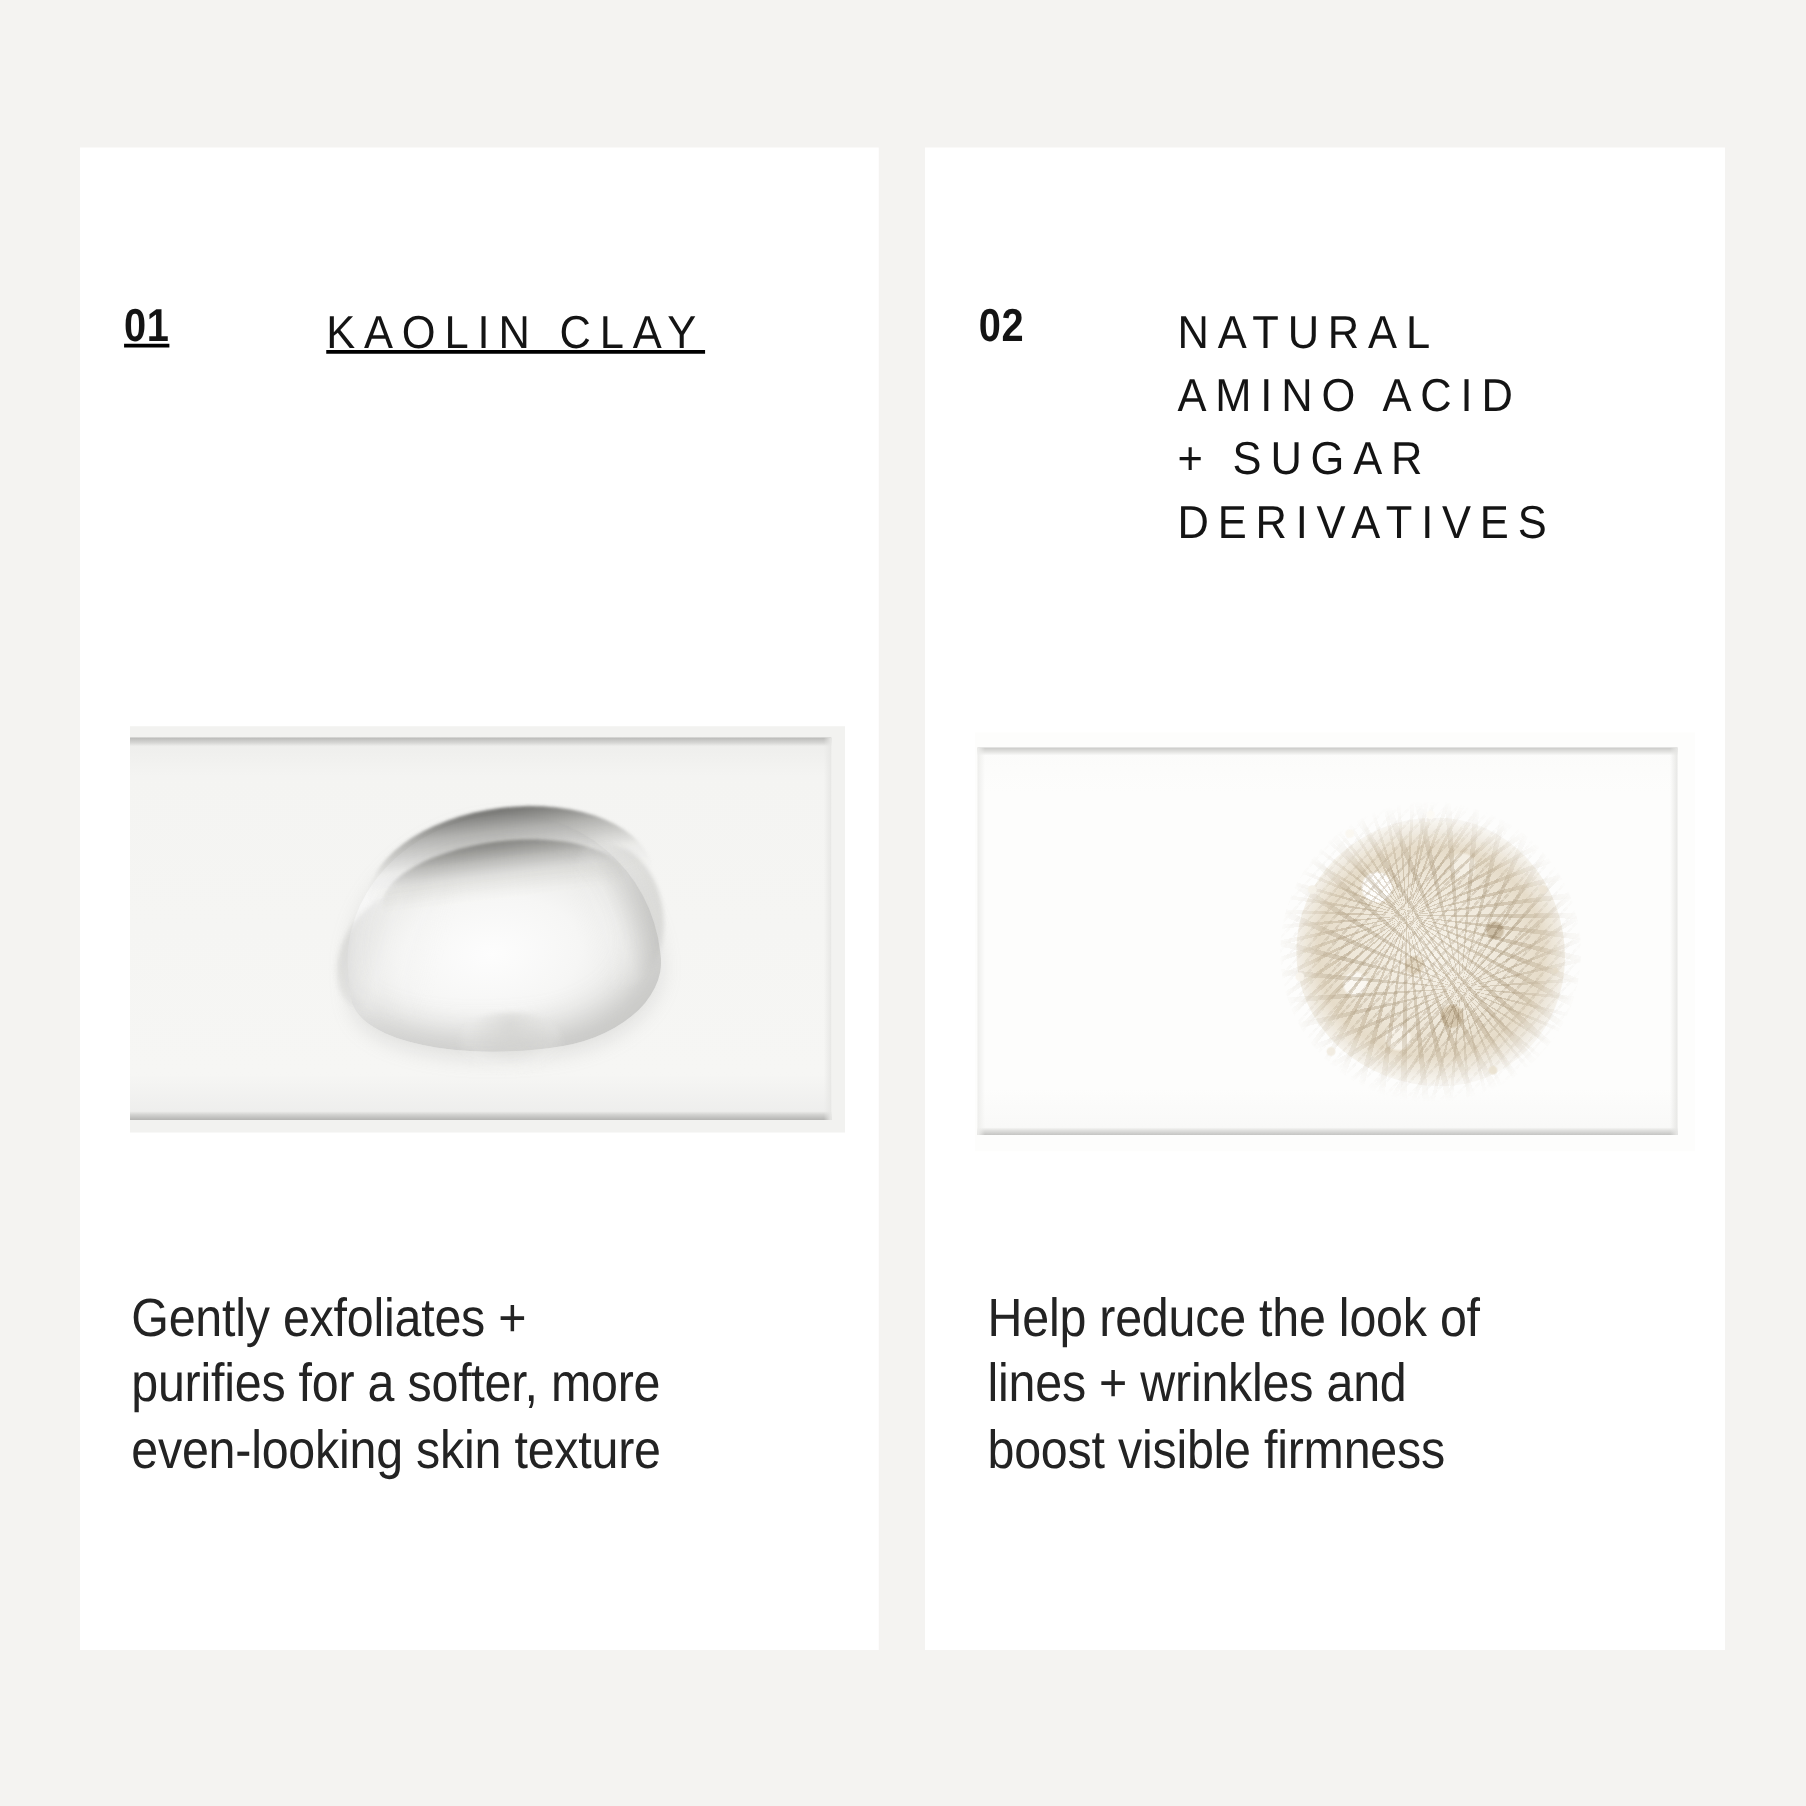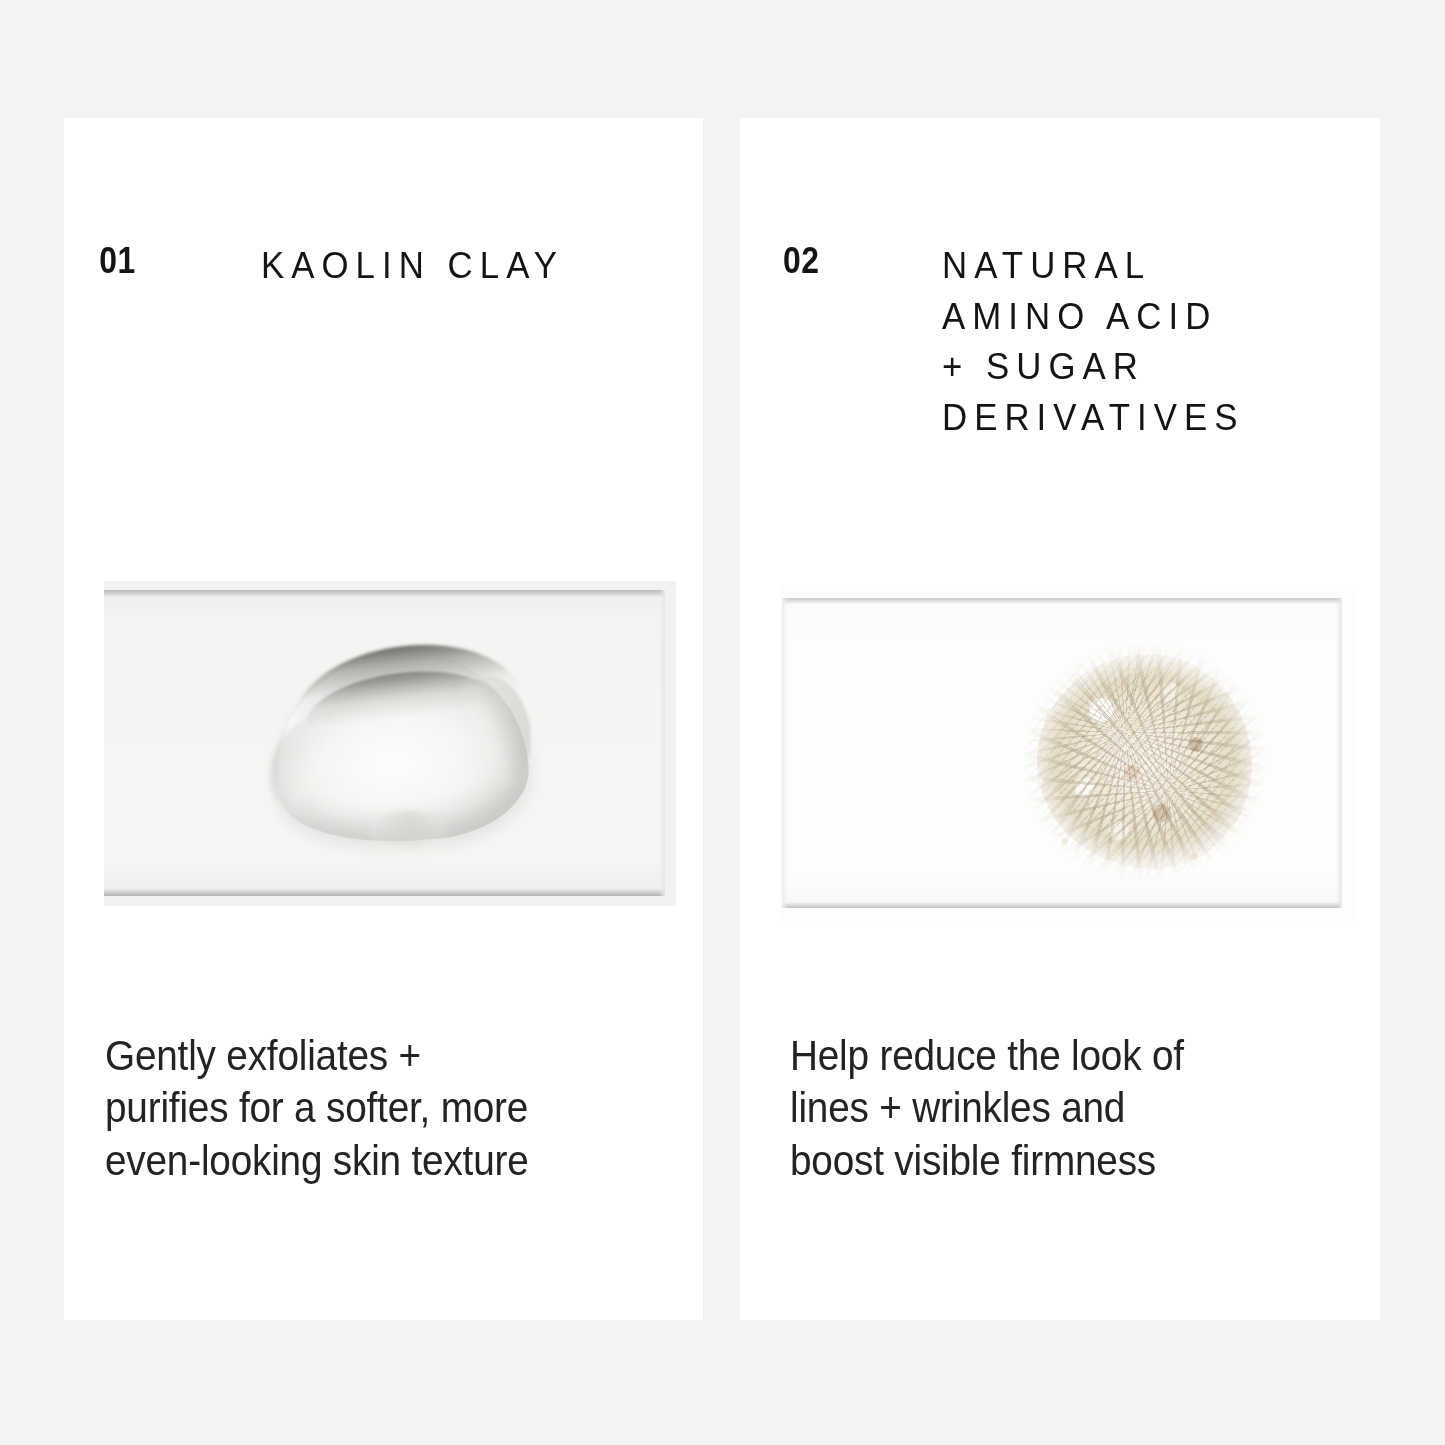--- a/index.html
+++ b/index.html
@@ -19,21 +19,21 @@
     overflow:hidden;
   }
   .card.left{left:64px;width:639px;}
   .card.right{left:740px;width:640px;}
 
   
   .head{
     position:absolute;top:124px;left:0;right:0;
     display:flex;align-items:flex-start;
   }
-  .card.left .head{top:124px;}
+  .card.left .head{top:124px;text-decoration:underline;}
   .card.right .head{top:124px;}
 
   .num{
     font-family:"Liberation Sans", sans-serif;
     font-weight:700;
     font-size:37px;
     letter-spacing:.5px;
     color:#141414;
     line-height:1;
     width:108px;

